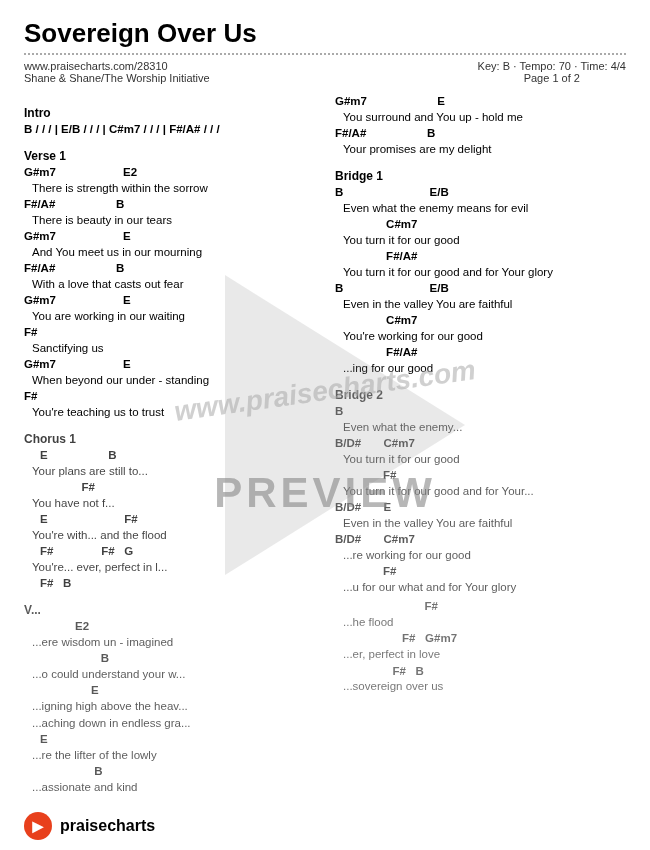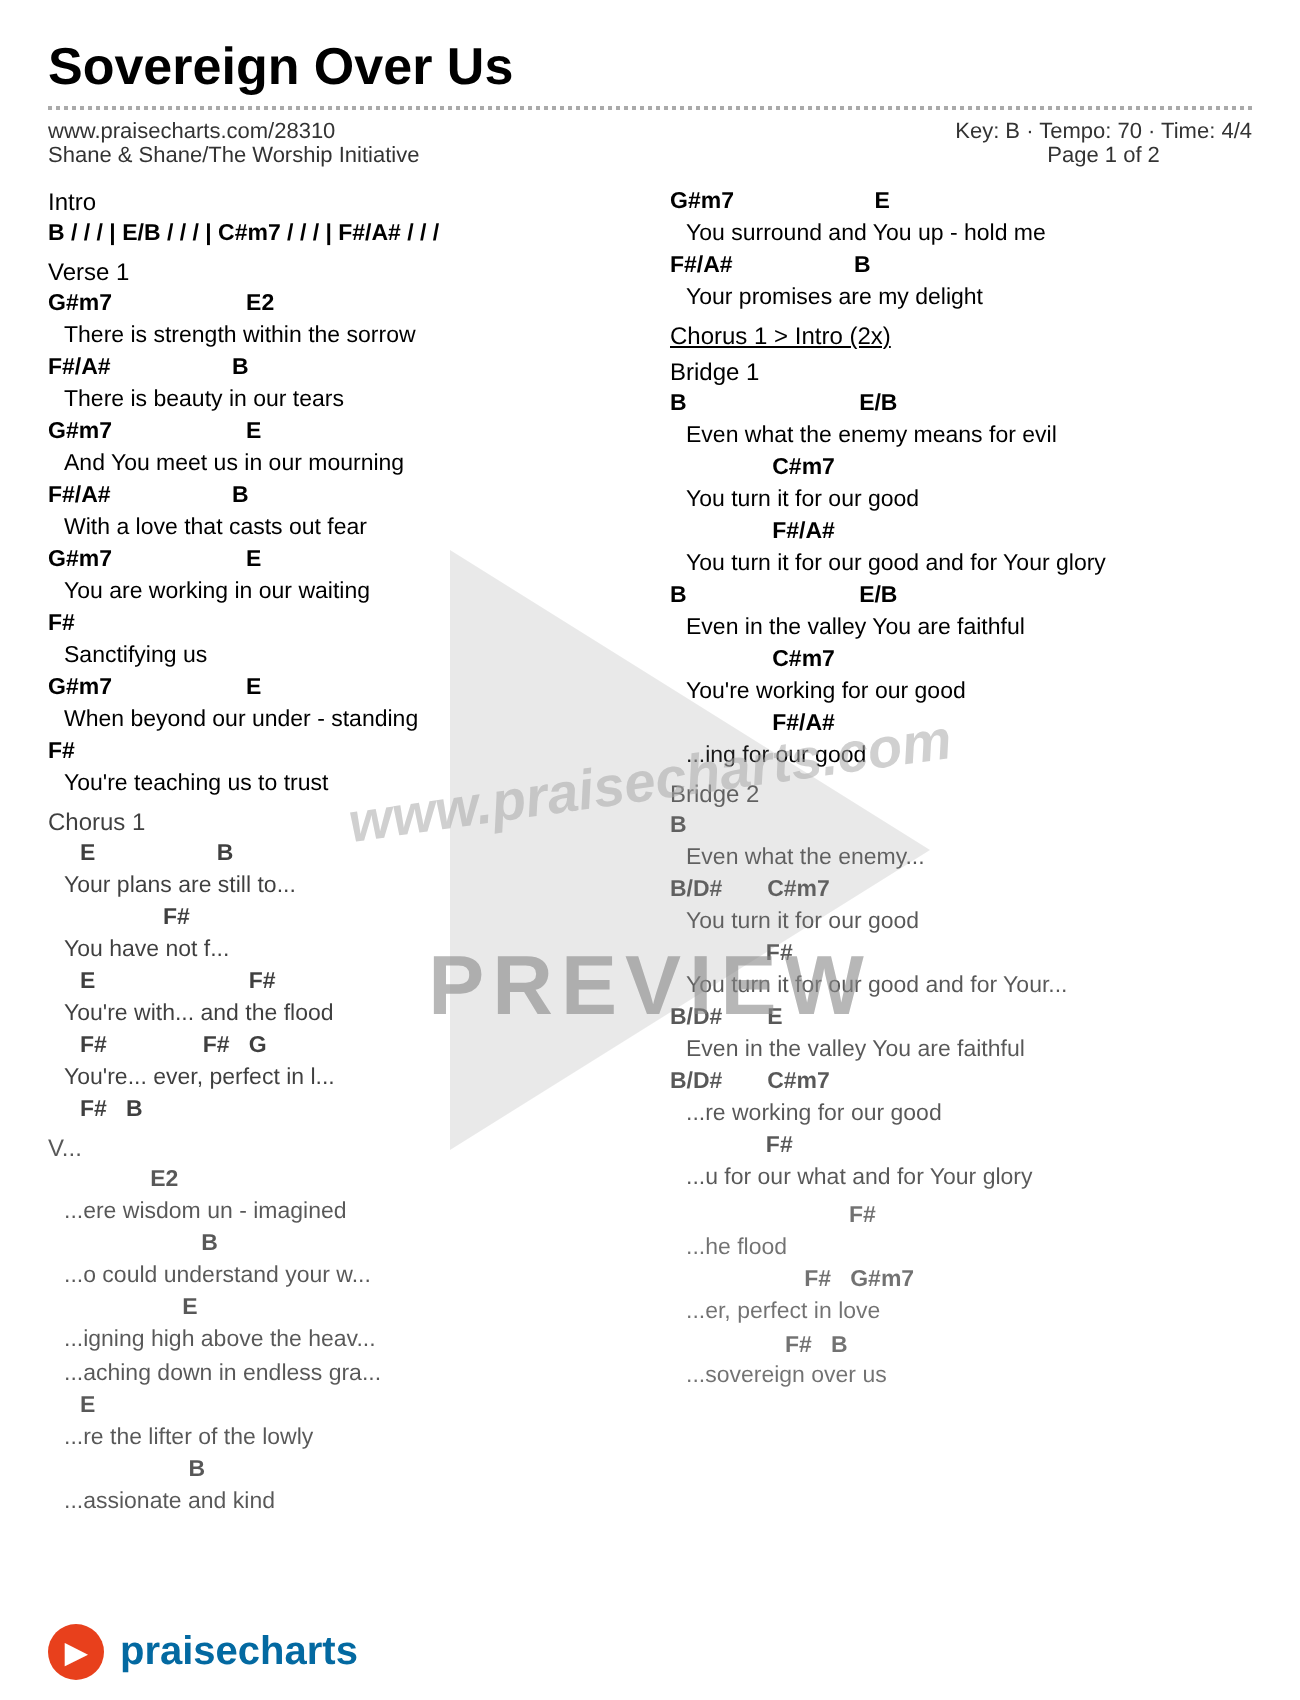--- a/index.html
+++ b/index.html
@@ -52,24 +52,24 @@
 
     .col-left {
       flex: 1;
     }
 
     .col-right {
       flex: 1;
     }
 
     .section-label {
-      font-weight: normal;
+      font-weight: bold;
       font-size: 12px;
       margin-bottom: 2px;
-      margin-top: 0;
+      margin-top: 12px;
     }
 
     .section-label.underline {
       text-decoration: underline;
     }
 
     .chord-line {
       font-weight: bold;
       font-size: 11.5px;
       color: #000;
@@ -149,23 +149,23 @@
       justify-content: center;
     }
 
     .footer-logo-circle span {
       color: white;
       font-size: 14px;
       font-weight: bold;
     }
 
     .footer-text {
-      font-size: 20px;
-      font-weight: bold;
-      color: #0369a1;
+      font-size: 16px;
+      font-weight: bold;
+      color: #000000;
     }
   </style>
 </head>
 <body>
 
 <div class="page-container">
 
   <div class="title">Sovereign Over Us</div>
   <hr class="dotted-line">
   <div class="meta-row">
@@ -273,23 +273,20 @@
         <div>
           <div class="chord-line">G#m7&nbsp;&nbsp;&nbsp;&nbsp;&nbsp;&nbsp;&nbsp;&nbsp;&nbsp;&nbsp;&nbsp;&nbsp;&nbsp;&nbsp;&nbsp;&nbsp;&nbsp;&nbsp;&nbsp;&nbsp;&nbsp;&nbsp;E</div>
           <div class="lyric-line">You surround and You up - hold me</div>
         </div>
         <div>
           <div class="chord-line">F#/A#&nbsp;&nbsp;&nbsp;&nbsp;&nbsp;&nbsp;&nbsp;&nbsp;&nbsp;&nbsp;&nbsp;&nbsp;&nbsp;&nbsp;&nbsp;&nbsp;&nbsp;&nbsp;&nbsp;B</div>
           <div class="lyric-line">Your promises are my delight</div>
         </div>
       </div>
 
-      <div class="section-block">
-        <div class="section-label underline">Chorus 1 &gt; Intro (2x)</div>
-      </div>
 
       <div class="section-block">
         <div class="section-label">Bridge 1</div>
         <div>
           <div class="chord-line">B&nbsp;&nbsp;&nbsp;&nbsp;&nbsp;&nbsp;&nbsp;&nbsp;&nbsp;&nbsp;&nbsp;&nbsp;&nbsp;&nbsp;&nbsp;&nbsp;&nbsp;&nbsp;&nbsp;&nbsp;&nbsp;&nbsp;&nbsp;&nbsp;&nbsp;&nbsp;&nbsp;E/B</div>
           <div class="lyric-line">Even what the enemy means for evil</div>
         </div>
         <div>
           <div class="chord-line">&nbsp;&nbsp;&nbsp;&nbsp;&nbsp;&nbsp;&nbsp;&nbsp;&nbsp;&nbsp;&nbsp;&nbsp;&nbsp;&nbsp;&nbsp;&nbsp;C#m7</div>
           <div class="lyric-line">You turn it for our good</div>

